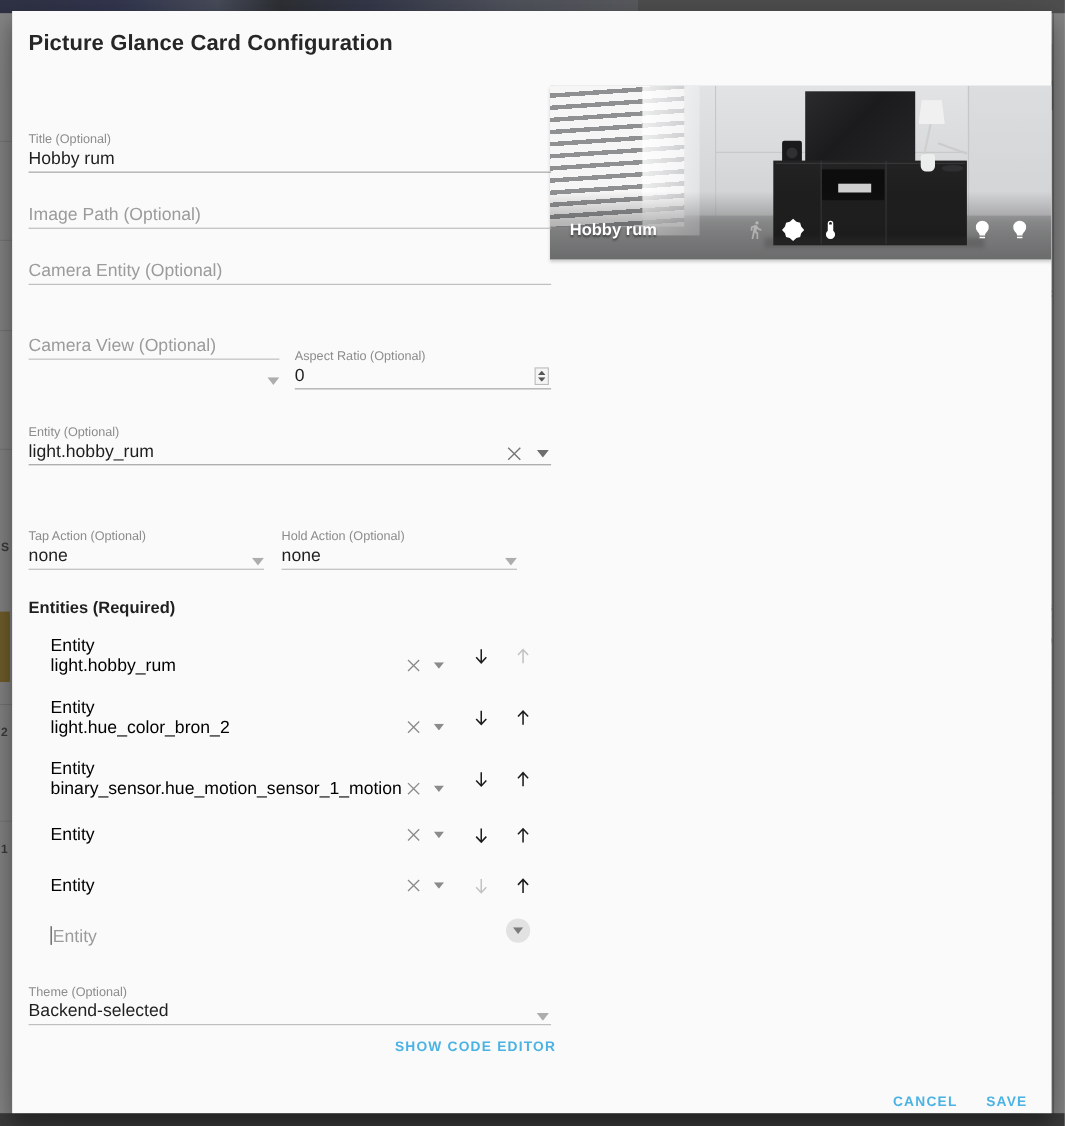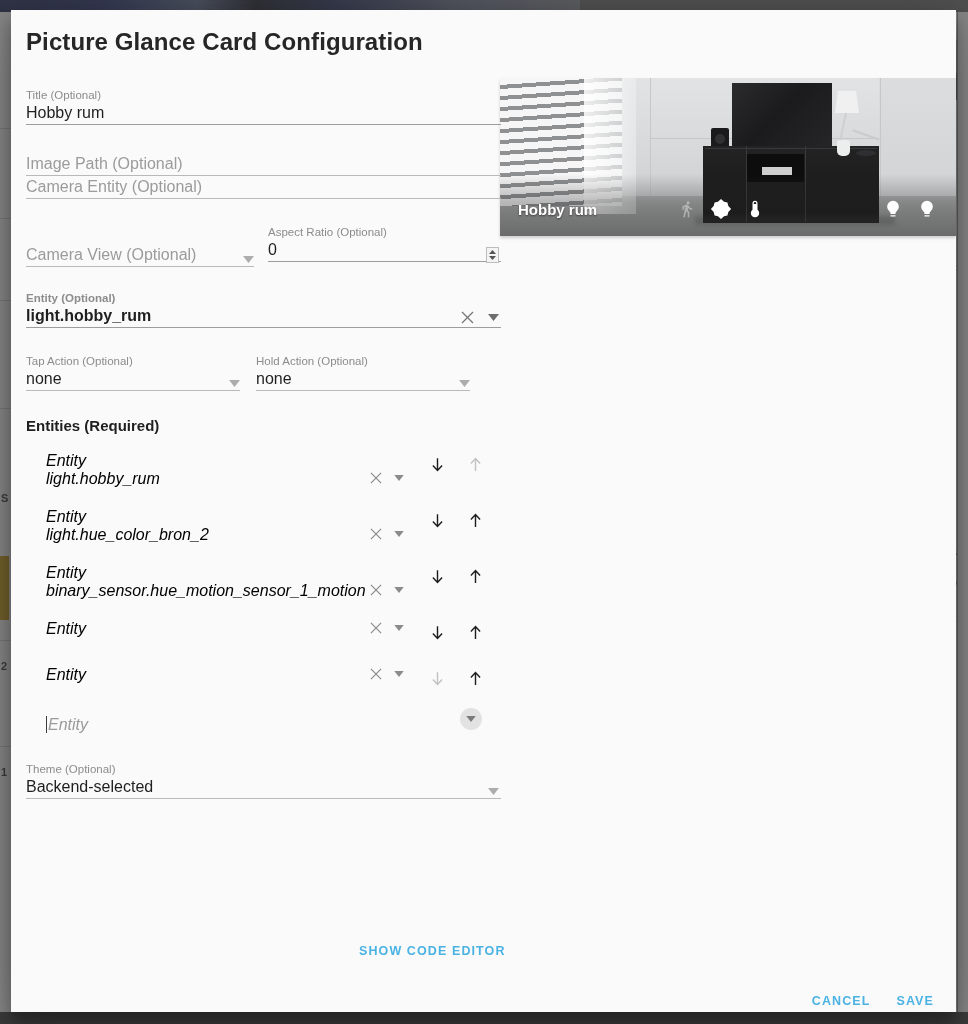--- a/index.html
+++ b/index.html
@@ -74,33 +74,34 @@
     position: absolute;
     left: 11px; top: 10px;
     width: 945px; height: 1002px;
     background: #fafafa;
     box-shadow: 0 11px 15px rgba(0,0,0,.30), 0 9px 46px rgba(0,0,0,.22);
     overflow: hidden;
   }
 
   .dlg-title {
     position: absolute; left: 15px; top: 18px;
-    font-size: 24px; font-weight: 700; color: #262626;
+    font-size: 20px; font-weight: 700; color: #262626;
     letter-spacing: .1px;
   }
 
   
   #form {
     position: absolute; left: 15px; top: 78px; width: 475px;
   }
 
   .fld { position: relative; }
   .fld .lbl {
     font-size: 11.5px; color: #8c8c8c; line-height: 14px;
     white-space: nowrap;
+    margin-top: 32px;
   }
   .fld .val {
     font-size: 16px; color: #1f1f1f; line-height: 22px;
     white-space: nowrap; overflow: hidden;
   }
   .fld .rule {
     height: 1px; background: #9d9d9d; width: 100%;
   }
   .fld .rule.thin { background: #b9b9b9; }
 
@@ -131,21 +132,21 @@
   
   .row2 { display: flex; gap: 14px; }
   .row2 > * { flex: 1 1 0; }
 
   .section-title {
     font-size: 15px; font-weight: 700; color: #1f1f1f;
   }
 
   
   .ent-row {
-    display: flex; align-items: flex-start; gap: 0; font-style: italic;
+    display: flex; align-items: center; gap: 0;
   }
   .ent-field { width: 360px; position: relative; }
   .ent-arrows { display: flex; align-items: center; gap: 16px; margin-left: 20px; padding-bottom: 2px; }
   .arrow-btn { width: 22px; height: 24px; display:flex; align-items:center; justify-content:center; }
 
   .show-code {
     position: absolute; left: 348px; top: 934px;
     font-size: 12.5px; font-weight: 700; color: #4ab3e4;
     letter-spacing: 1.1px;
   }
@@ -356,21 +357,21 @@
   </div>
 
   <div id="form">
 
     <div class="fld" style="margin-bottom:28px;">
       <div class="lbl">Title (Optional)</div>
       <div class="val">Hobby rum</div>
       <div class="rule"></div>
     </div>
 
-    <div class="fld empty" style="">
+    <div class="fld empty" style="margin-bottom:28px;">
       <div class="big-ph">Image Path (Optional)</div>
       <div class="rule thin"></div>
     </div>
 
     <div class="fld empty" style="margin-bottom:26px;">
       <div class="big-ph">Camera Entity (Optional)</div>
       <div class="rule thin"></div>
     </div>
 
     <div class="row2" style="margin-bottom:24px;">
@@ -394,21 +395,21 @@
           <svg width="7" height="4" viewBox="0 0 7 4">
               <path d="M3.5 0 7 4H0z" fill="#555"></path>
             </svg>
           <svg width="7" height="4" viewBox="0 0 7 4">
               <path d="M3.5 4 0 0h7z" fill="#555"></path>
             </svg>
         </div>
       </div>
     </div>
 
-    <div class="fld" style="margin-bottom:26px;position:relative;font-weight:bold;">
+    <div class="fld" style="margin-bottom:26px;position:relative;">
       <div class="lbl">Entity (Optional)</div>
       <div class="val">light.hobby_rum</div>
       <div class="rule"></div>
       <div class="tr-icons" style="bottom:4px;right:2px;gap:14px;">
         <span class="ico">
           <svg width="13" height="13" viewBox="0 0 13 13">
               <path d="M1 1l11 11M12 1L1 12" stroke="#767676" stroke-width="1.3" fill="none"></path>
             </svg>
         </span>
         <span class="ico">

